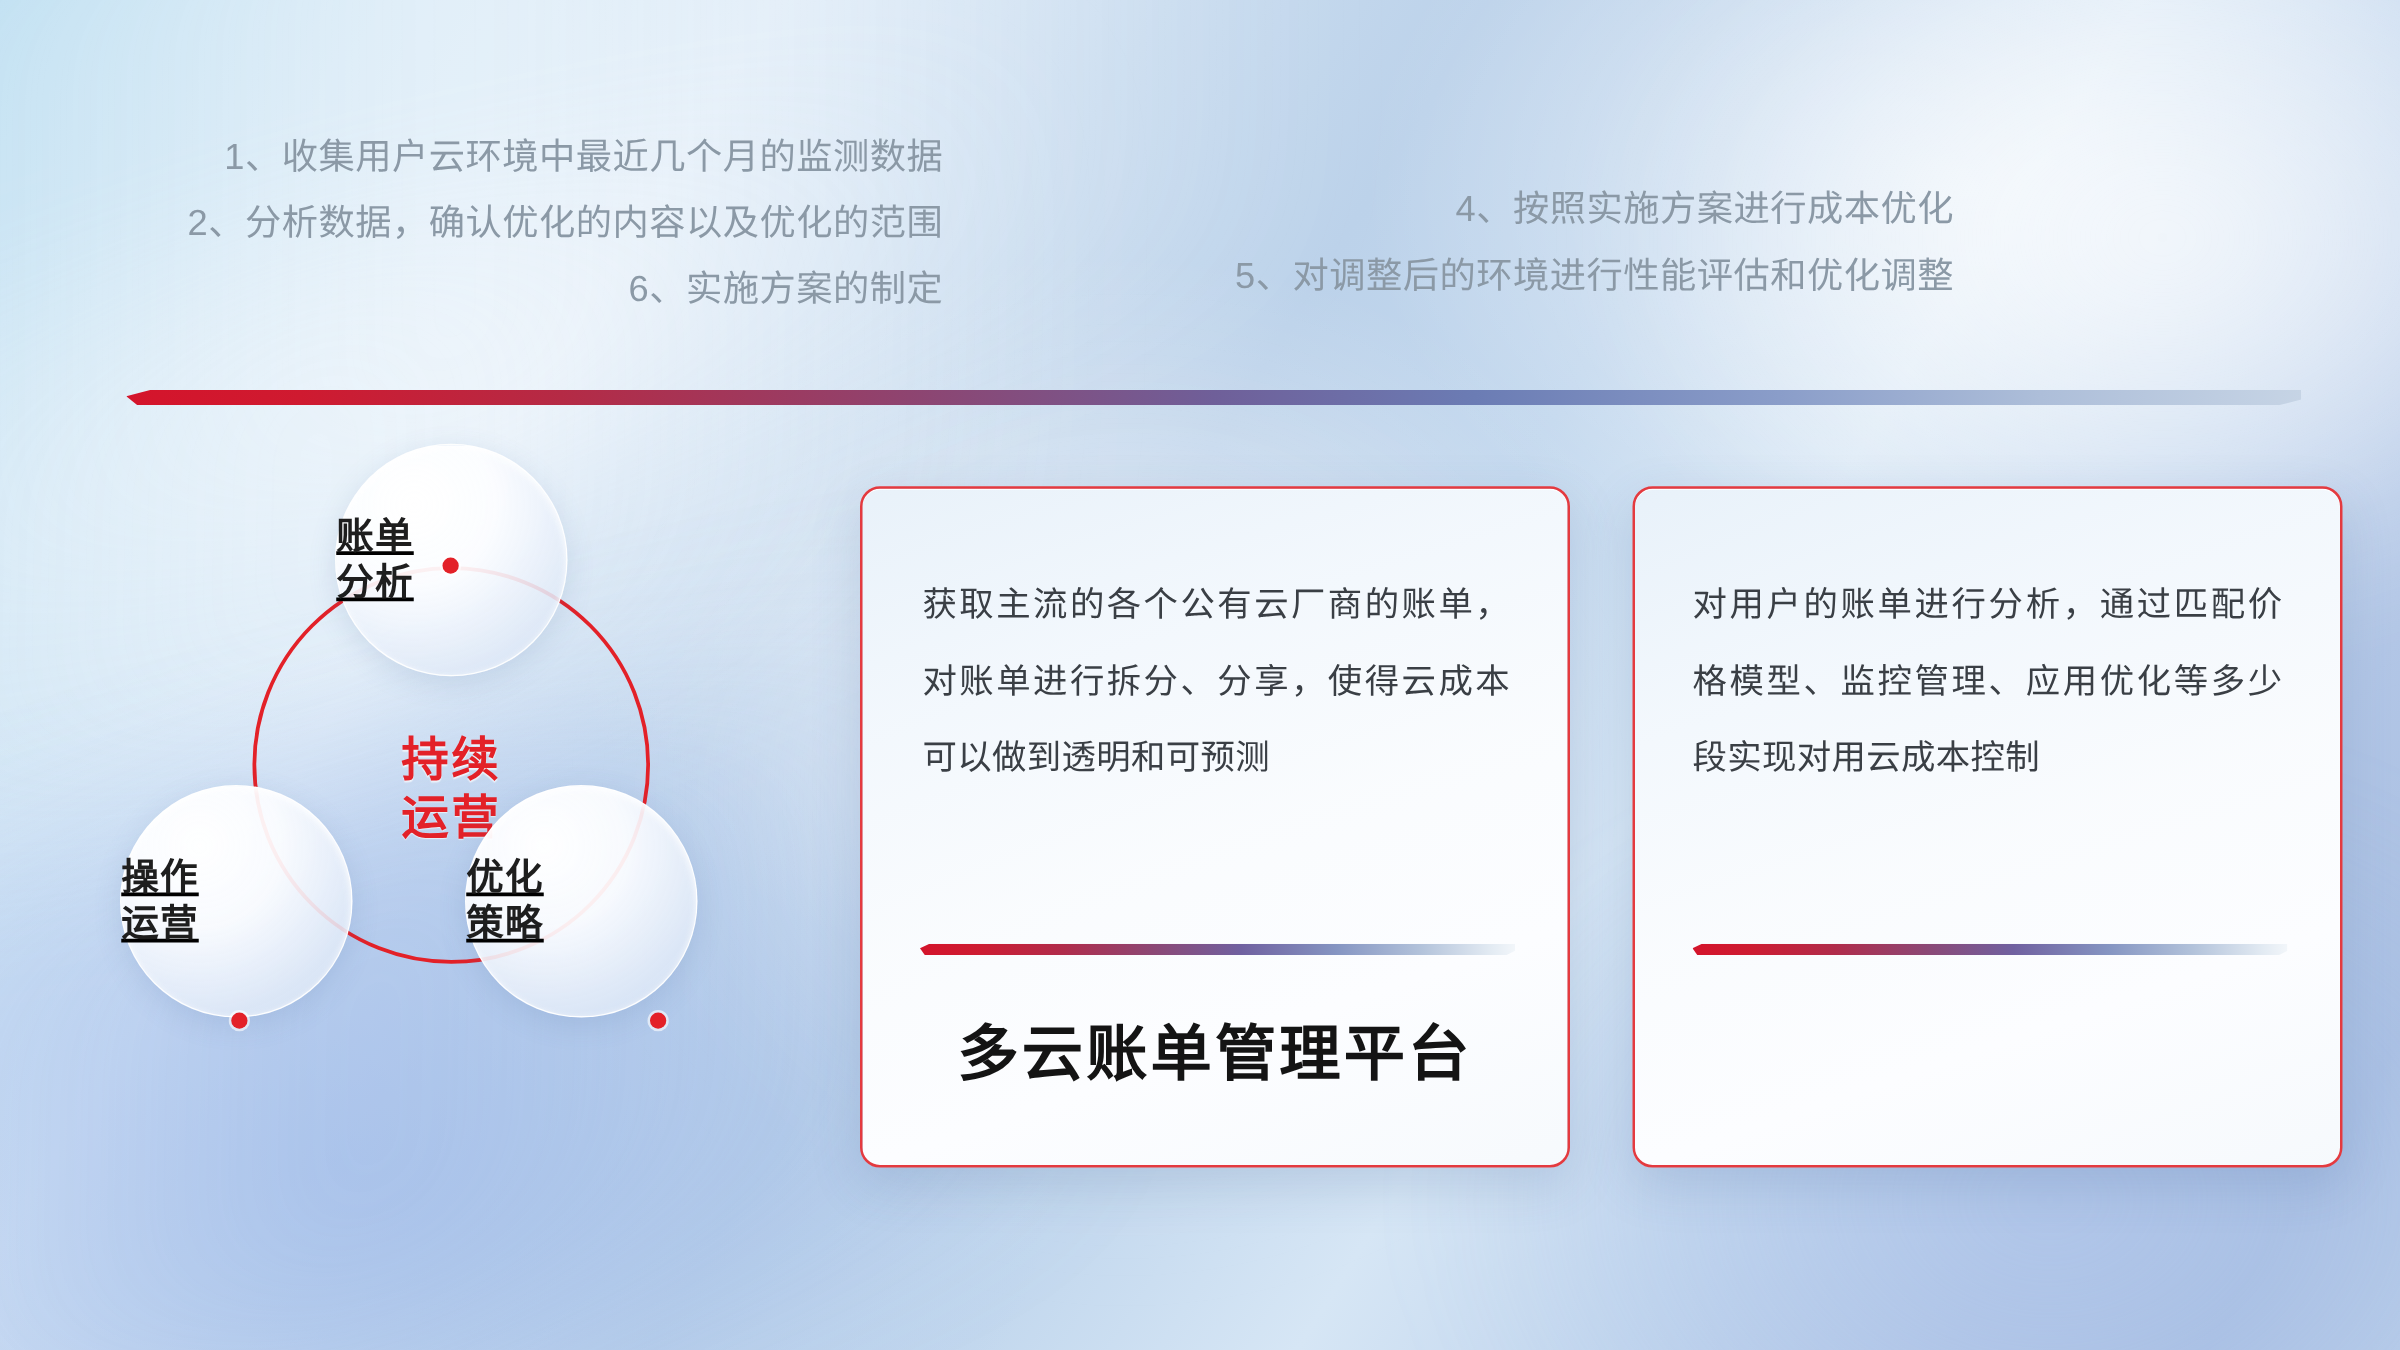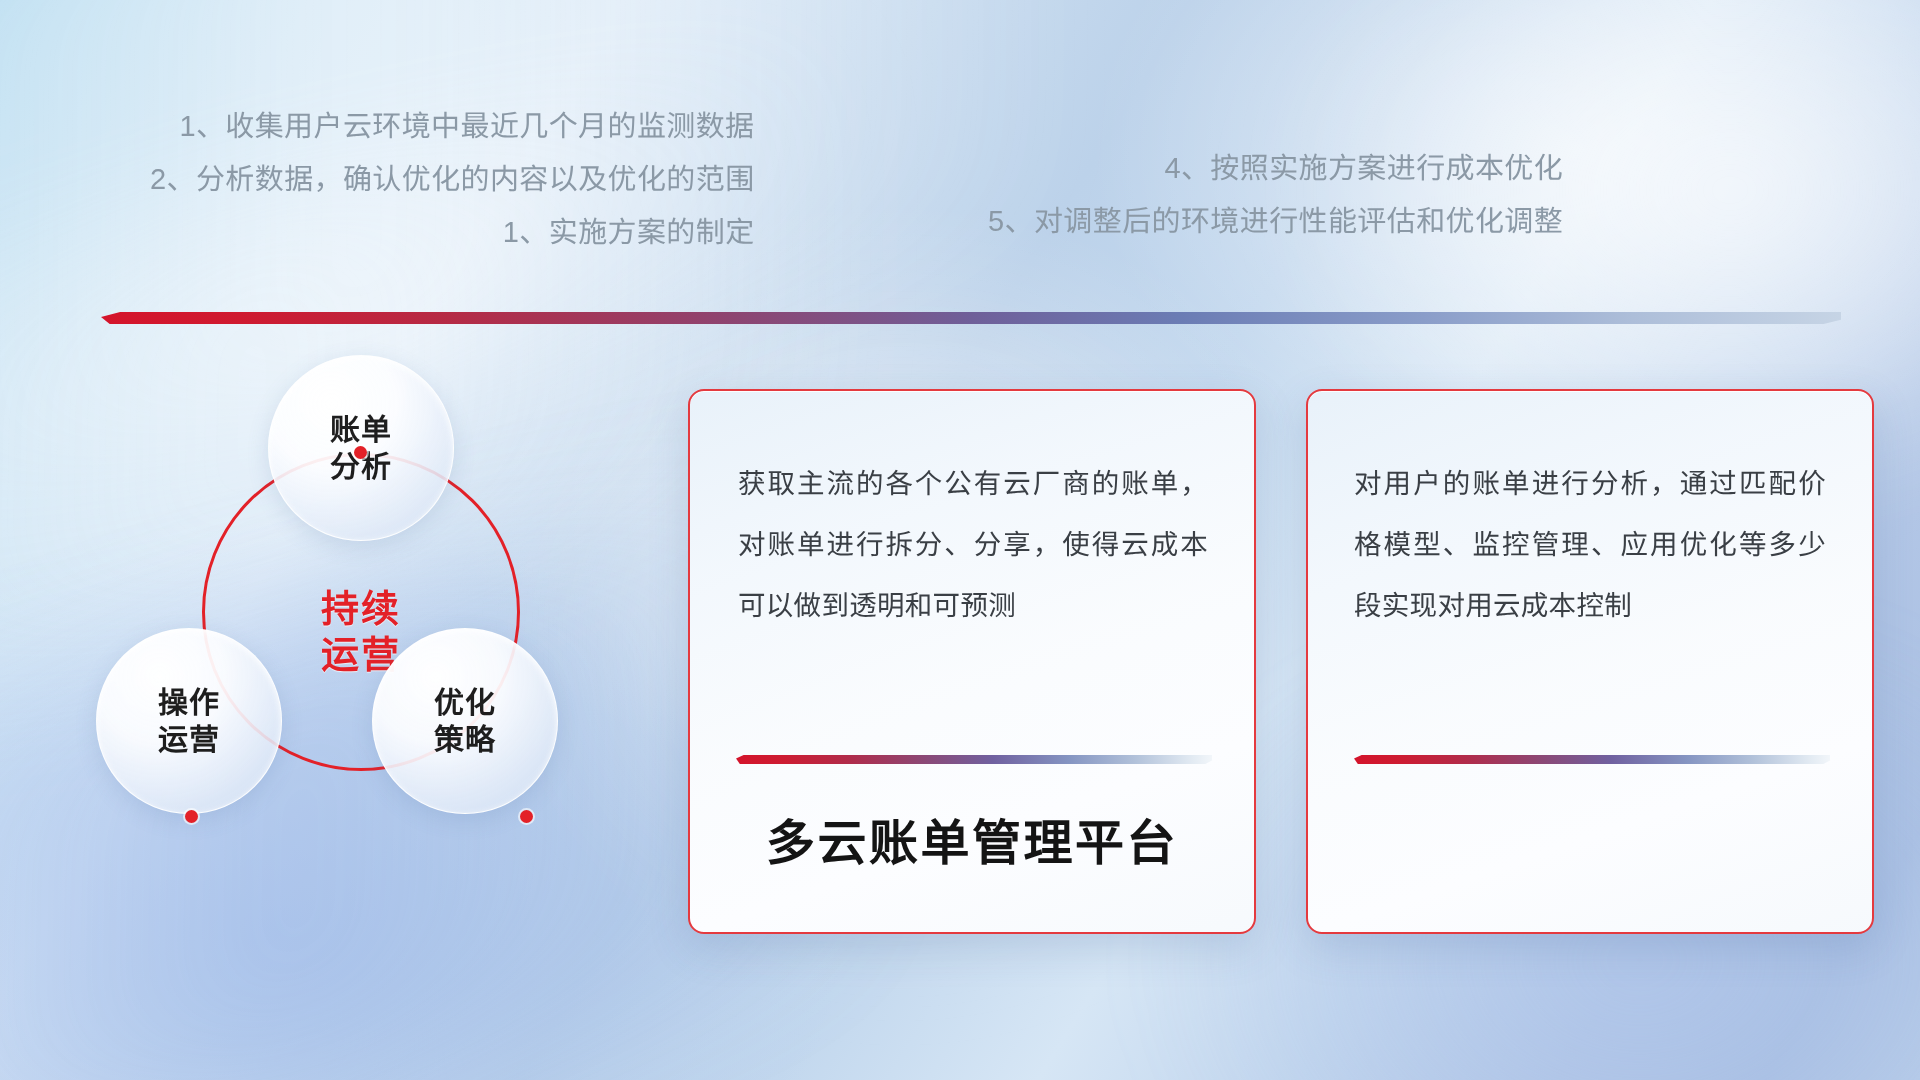--- a/index.html
+++ b/index.html
@@ -95,21 +95,21 @@
     position:absolute; left:106px; top:93px; width:318px; height:318px;
     border:3px solid #e32128; border-radius:50%;
     background:transparent;
   }
   .node{
     position:absolute; width:186px; height:186px; border-radius:50%;
     border:1.4px solid rgba(255,255,255,.95);
     background:
       radial-gradient(circle at 34% 26%, rgba(255,255,255,.99) 0%, rgba(252,253,255,.93) 36%, rgba(226,235,248,.88) 72%, rgba(206,220,241,.86) 100%);
     box-shadow:0 6px 22px rgba(80,110,160,.16), inset 0 2px 6px rgba(255,255,255,.9);
-    display:flex; align-items:center; justify-content:center;
+    display:flex; align-items:center; justify-content:flex-start;text-decoration:underline;
   }
   .node .lab{
     text-align:center;
     font-size:30px; font-weight:700; color:#1e1e1e;
     line-height:1.24; letter-spacing:1px;
   }
   .node.top { left:172px; top:-5px; }
   .node.bl  { left:  0px; top:268px; }
   .node.br  { left:276px; top:268px; }
 
@@ -184,21 +184,21 @@
   <div class="streak s2"></div>
   <div class="streak s3"></div>
   <div class="streak s4"></div>
   <div class="streak s5"></div>
   <div class="streak s6"></div>
 
   <div class="bullets">
     <div class="col col-left">
       <div class="bullet">1、收集用户云环境中最近几个月的监测数据</div>
       <div class="bullet">2、分析数据，确认优化的内容以及优化的范围</div>
-      <div class="bullet">1、实施方案的制定</div>
+      <div class="bullet">6、实施方案的制定</div>
     </div>
     <div class="col col-right">
       <div class="bullet">4、按照实施方案进行成本优化</div>
       <div class="bullet">5、对调整后的环境进行性能评估和优化调整</div>
     </div>
   </div>
 
   <div class="divider">
     <div class="bar"></div>
   </div>

